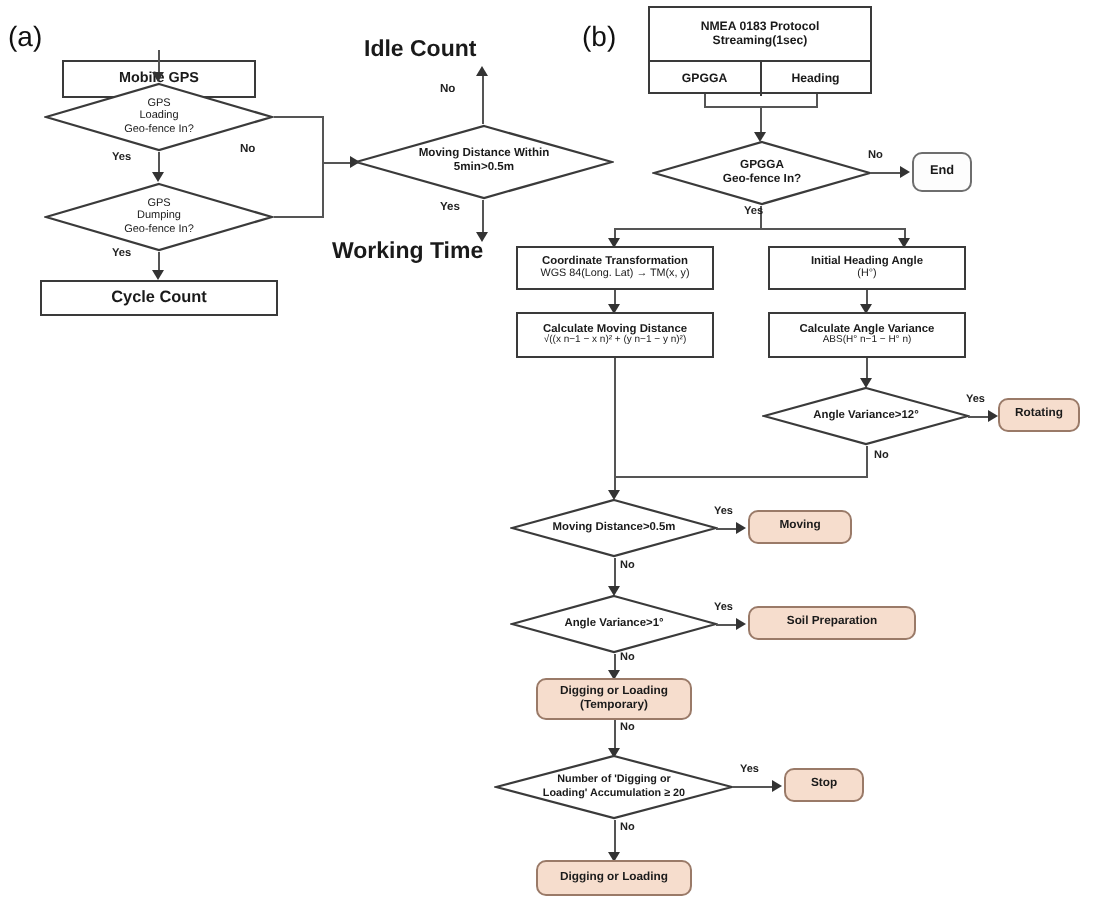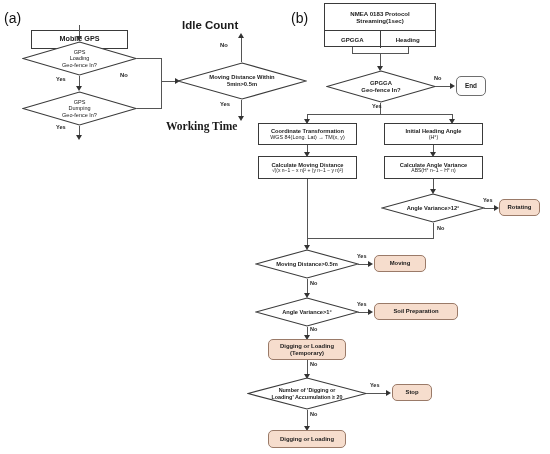--- a/index.html
+++ b/index.html
@@ -102,20 +102,23 @@
       <span>GPS</span>
       <span>Dumping</span>
       <span>Geo-fence In?</span>
     </div>
   </div>
 
   <div class="ln lnv" style="left:79px;top:126px;height:10px;"></div>
   <div class="arr down" style="left:76px;top:135px;"></div>
   <div class="lbl" style="left:56px;top:124px;font-size:5.6px;">Yes</div>
 
+  <div class="node box" style="left:20px;top:140px;width:119px;height:18px;font-size:8.2px;">
+    <span class="l1">Cycle Count</span>
+  </div>
 
   <div class="ln lnh" style="left:137px;top:58px;width:25px;"></div>
   <div class="ln lnh" style="left:137px;top:108px;width:25px;"></div>
   <div class="ln lnv" style="left:161px;top:58px;height:50px;"></div>
   <div class="ln lnh" style="left:161px;top:81px;width:16px;"></div>
   <div class="arr right" style="left:175px;top:78px;"></div>
   <div class="lbl" style="left:120px;top:72px;font-size:5.8px;">No</div>
 
   <div class="dia" style="left:177px;top:62px;width:130px;height:38px;">
     <div class="shape">
@@ -130,21 +133,21 @@
   </div>
 
   <div class="ln lnv" style="left:241px;top:38px;height:24px;"></div>
   <div class="arr up" style="left:238px;top:33px;"></div>
   <div class="lbl" style="left:220px;top:42px;font-size:5.8px;">No</div>
   <div class="big" style="left:182px;top:19px;font-size:11.5px;">Idle Count</div>
 
   <div class="ln lnv" style="left:241px;top:100px;height:17px;"></div>
   <div class="arr down" style="left:238px;top:116px;"></div>
   <div class="lbl" style="left:220px;top:101px;font-size:5.8px;">Yes</div>
-  <div class="big" style="left:166px;top:120px;font-size:11.5px;font-family:Liberation Serif, serif;">Working Time</div>
+  <div class="big" style="left:166px;top:120px;font-size:11.5px;">Working Time</div>
 
   <div class="panel-tag" style="left:291px;top:10px;">(b)</div>
 
   <div class="hdr" style="left:324px;top:3px;width:112px;height:44px;">
     <div class="top" style="font-size:6.1px;">
       <span>NMEA 0183 Protocol</span>
       <span>Streaming(1sec)</span>
     </div>
     <div class="row">
       <div class="cell" style="font-size:6.1px;">GPGGA</div>

